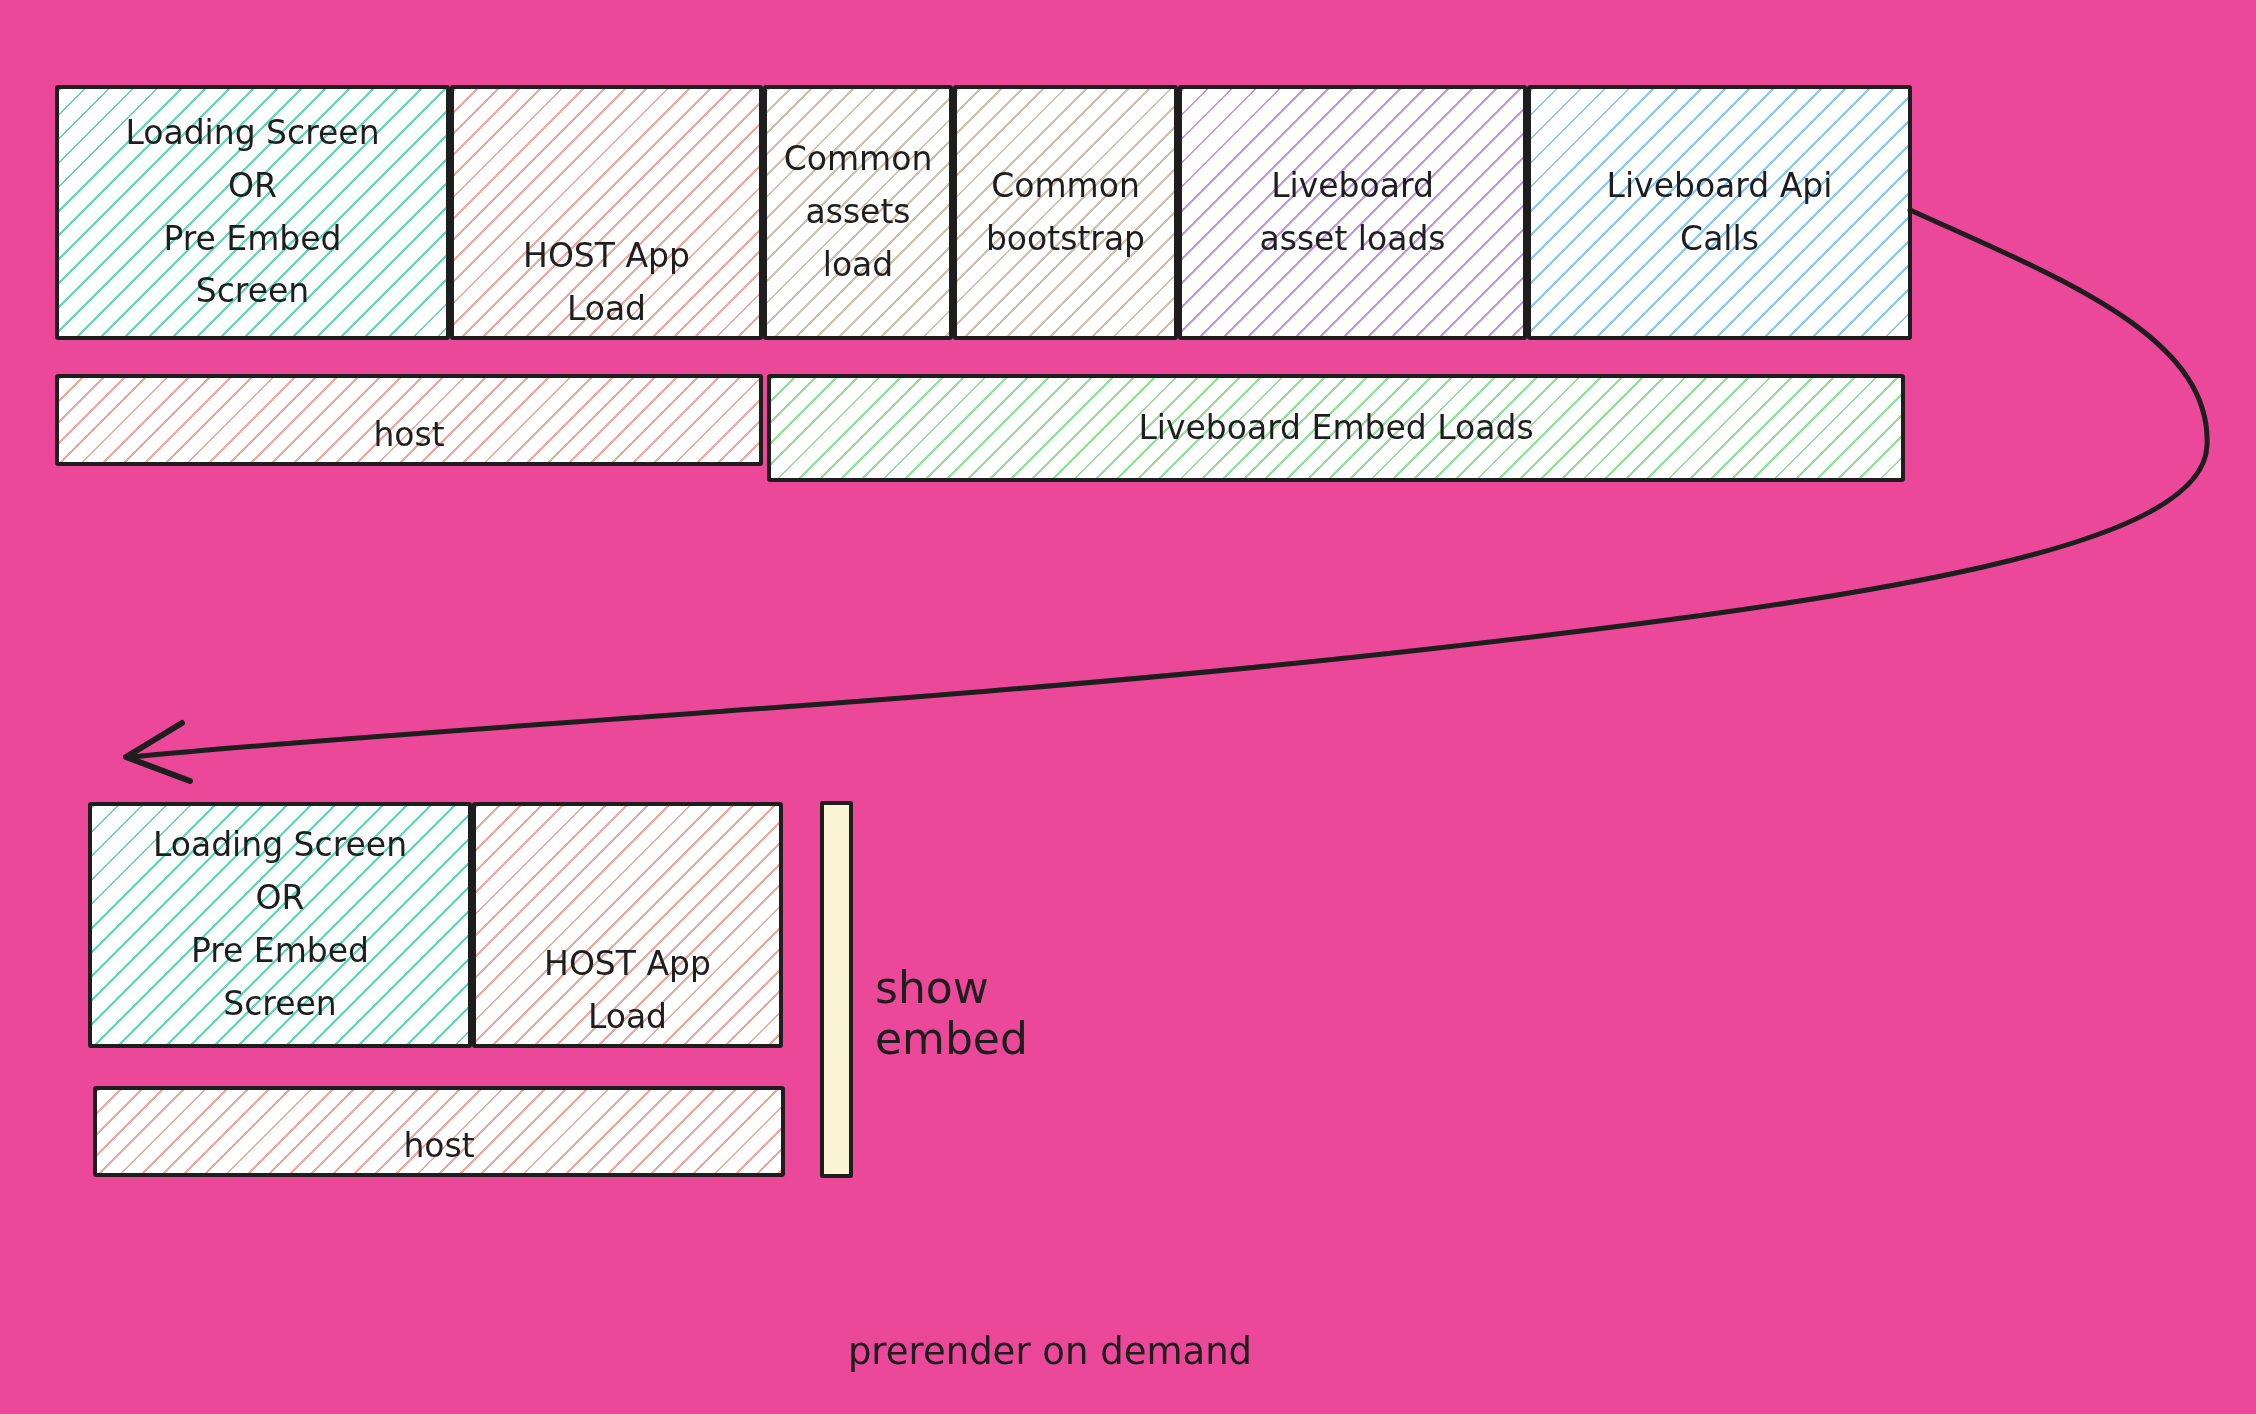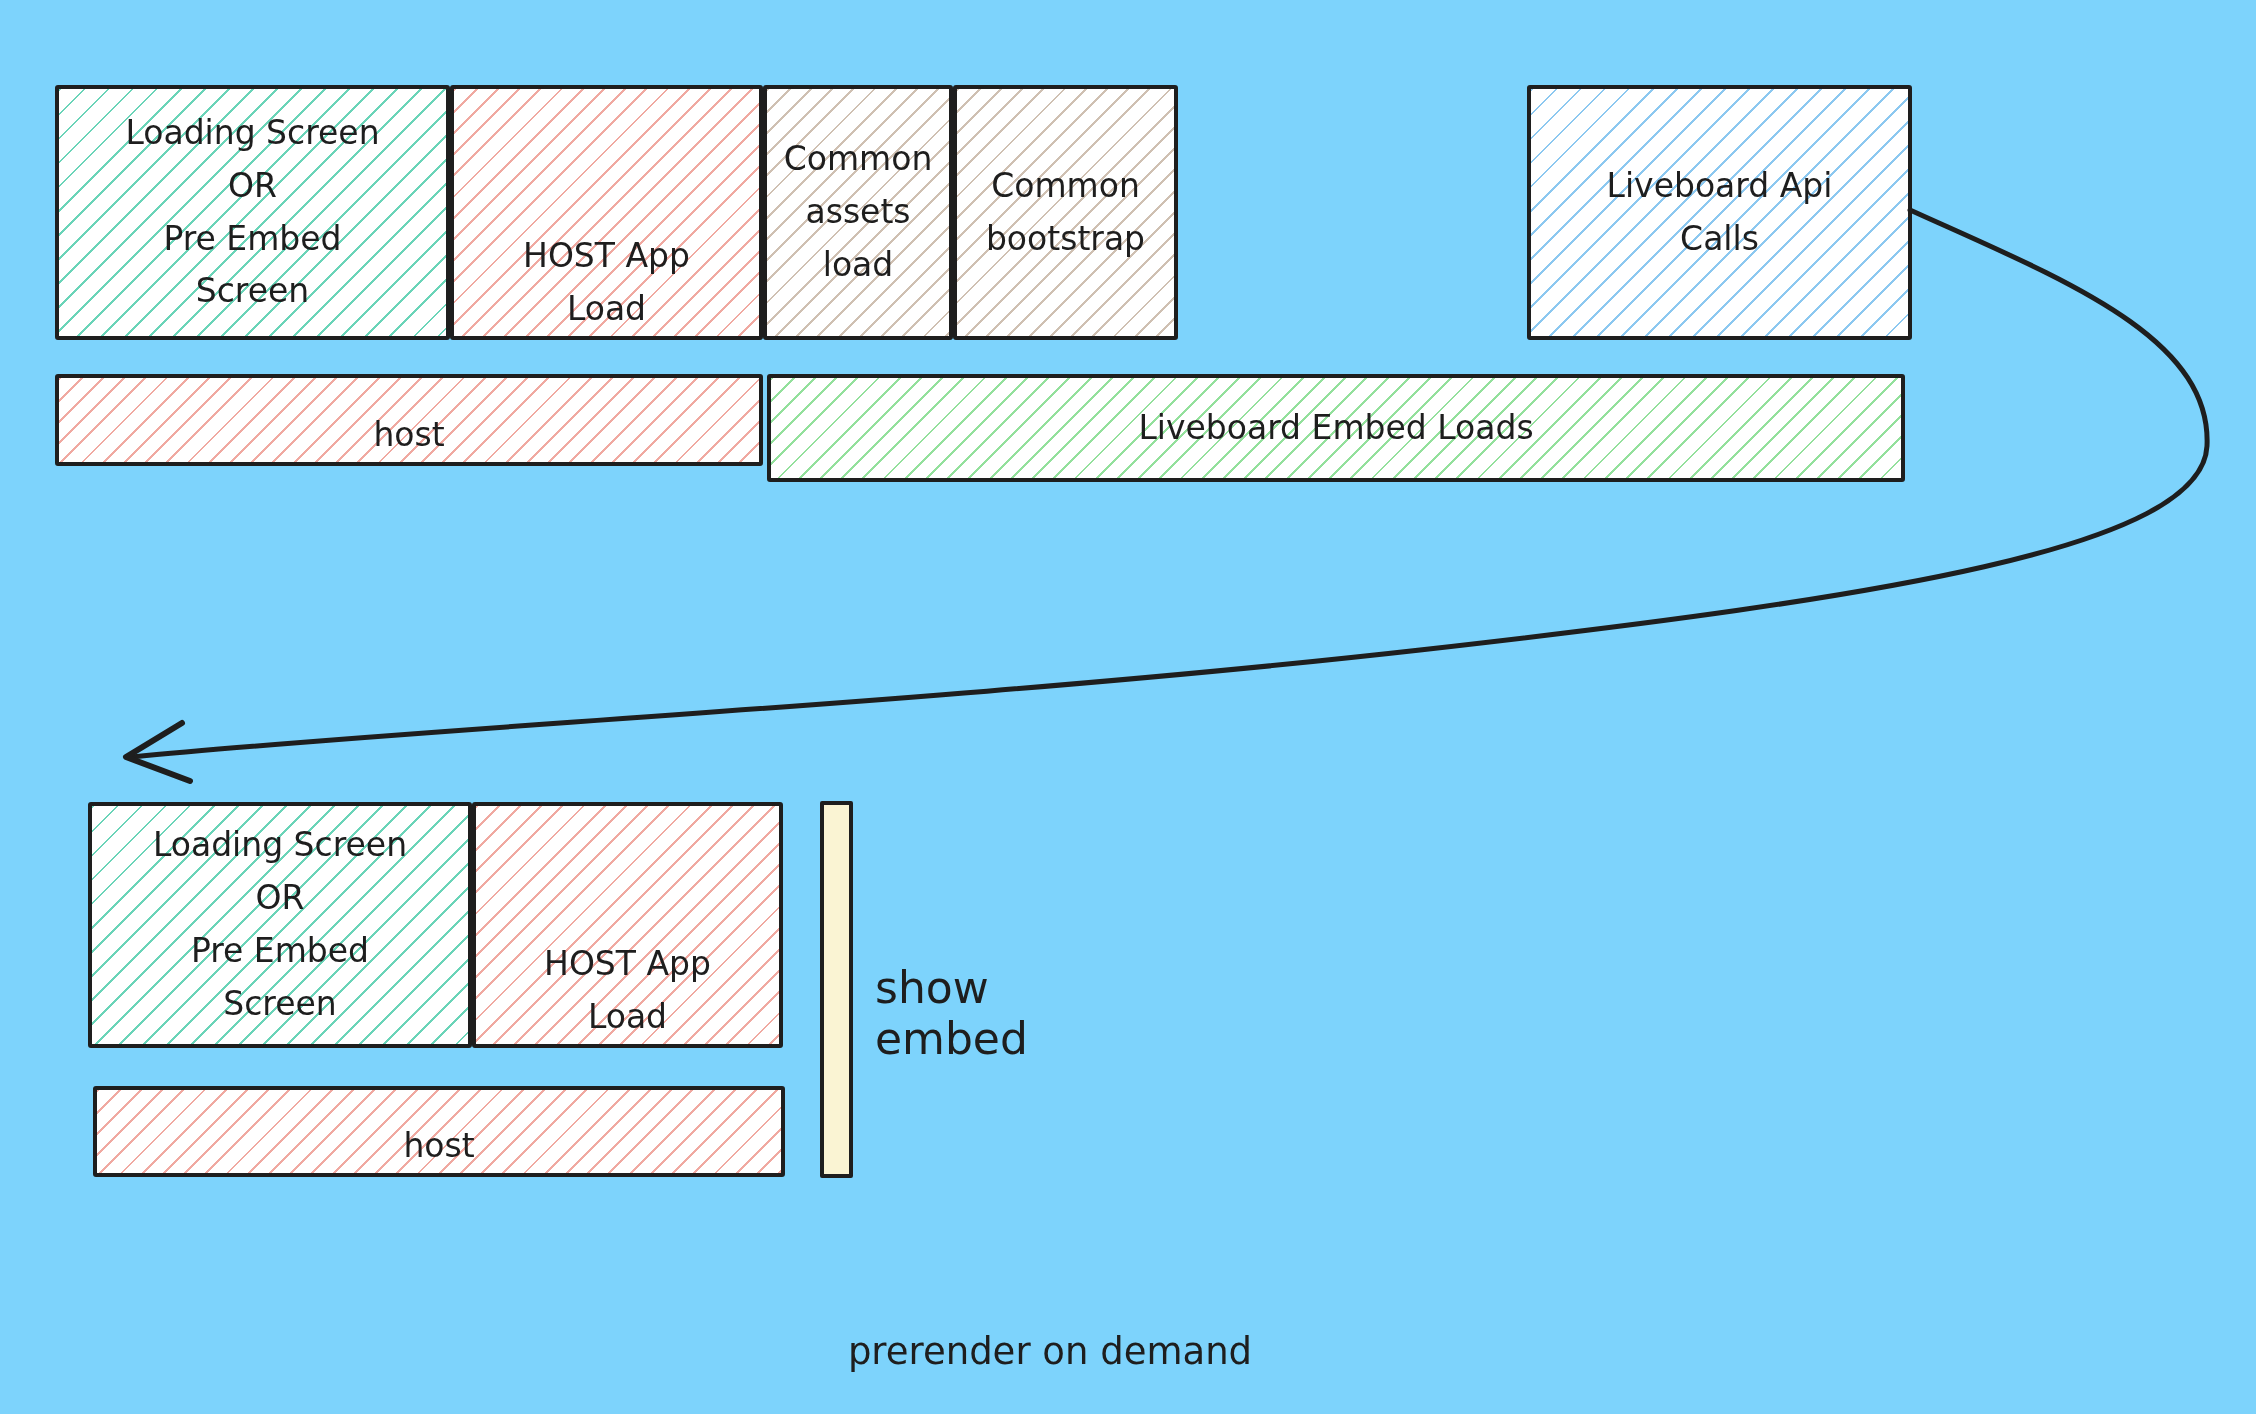--- a/index.html
+++ b/index.html
@@ -1,19 +1,19 @@
 <!DOCTYPE html>
 <html style="--ink: #1e1e1e; --teal-hatch: #6ad4b8; --red-hatch: #f0a9a1; --tan-hatch: #cfc0b2; --purple-hatch: #d08ff2; --blue-hatch: #8cc8f0; --green-hatch: #93e09c; --yellow-fill: #faf4d3;"><head>
 <meta charset="utf-8">
 <style>
   html,body{margin:0;padding:0;background:#ffffff;}
   #canvas{
     position:relative;
     width:2256px;height:1414px;
-    background:#7dd3fc;
+    background:#ec4899;
     font-family:"DejaVu Sans","Liberation Sans",sans-serif;
     color:var(--ink,#1e1e1e);
     overflow:hidden;
   }
   .box{
     position:absolute;
     box-sizing:border-box;
     border:4px solid var(--ink,#1e1e1e);
     border-radius:3px;
     display:flex;align-items:center;justify-content:center;
@@ -70,20 +70,24 @@
     <div class="label">Common
 assets
 load</div>
   </div>
 
   <div class="box hatch-tan" style="left:953px;top:85px;width:225px;height:255px;">
     <div class="label">Common
 bootstrap</div>
   </div>
 
+  <div class="box hatch-purple" style="left:1178px;top:85px;width:349px;height:255px;">
+    <div class="label">Liveboard
+asset loads</div>
+  </div>
 
   <div class="box hatch-blue" style="left:1527px;top:85px;width:385px;height:255px;">
     <div class="label">Liveboard Api
 Calls</div>
   </div>
 
   <div class="box hatch-red" style="left:55px;top:374px;width:708px;height:92px;">
     <div class="label">host</div>
   </div>
 

